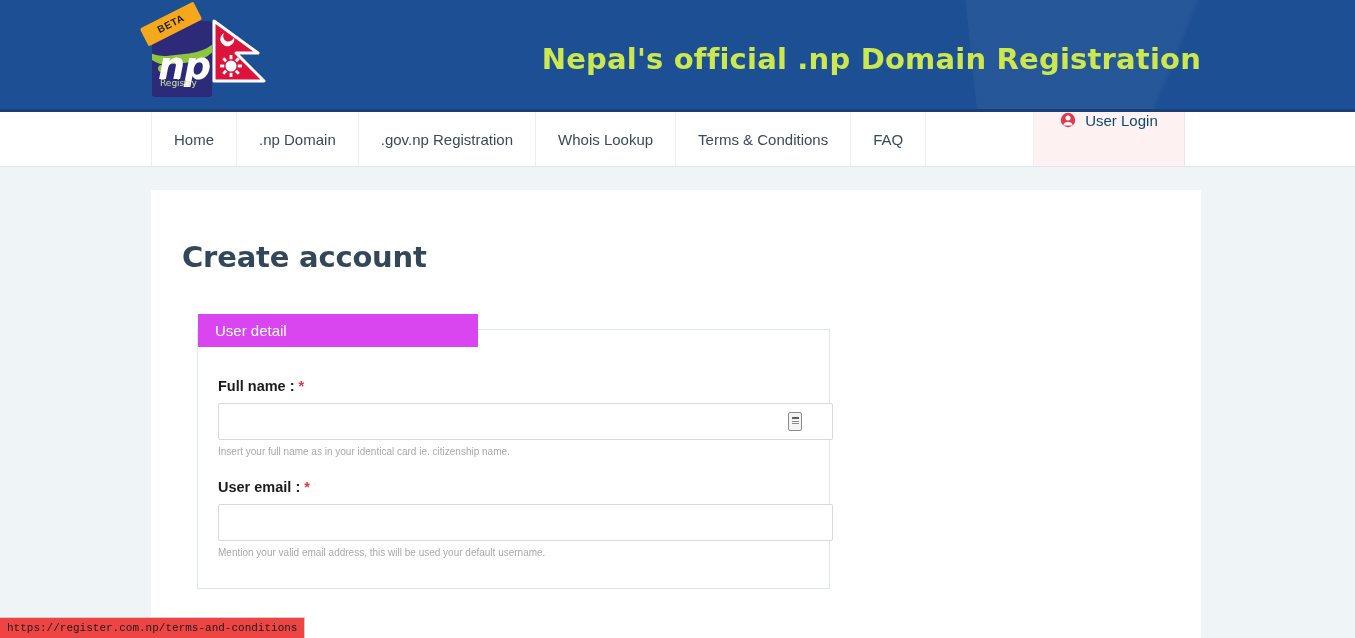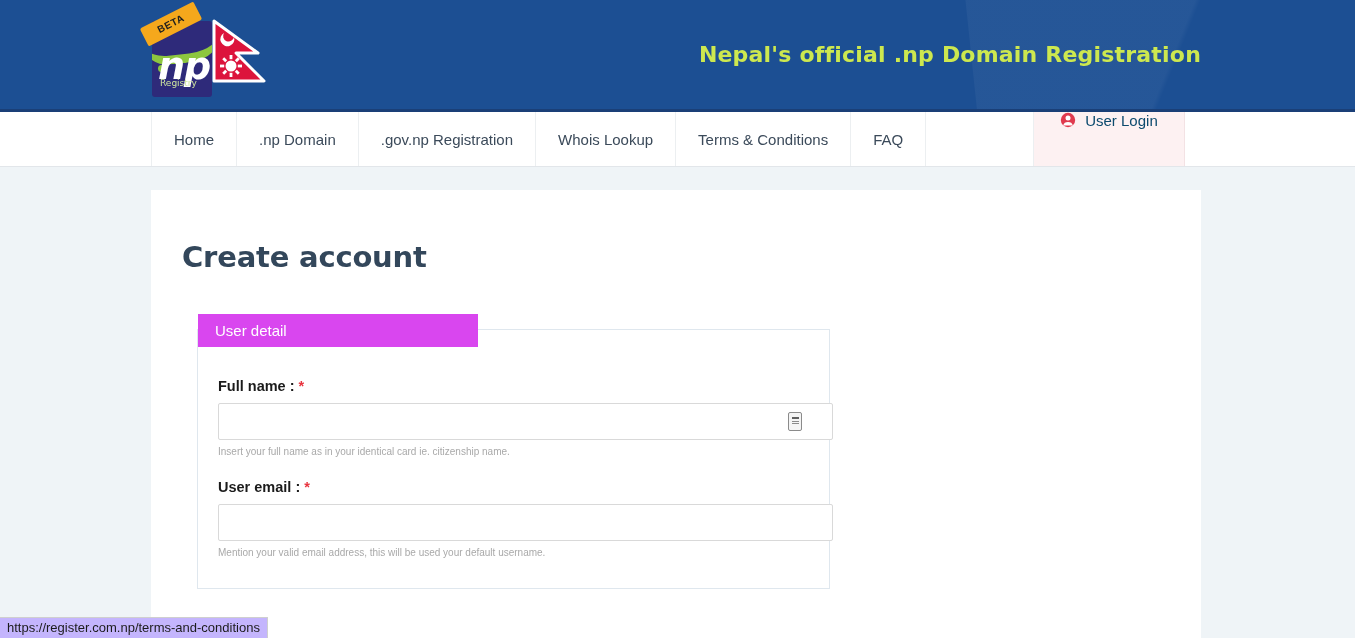--- a/index.html
+++ b/index.html
@@ -109,21 +109,21 @@
     width: 66px; height: 80px;
   }
   .logo-flag svg { display: block; }
 
   .header-title {
     position: absolute;
     right: 154px;
     top: 42px;
     color: #cde84f;
     font-family: "DejaVu Sans", sans-serif;
-    font-size: 22px;
+    font-size: 29px;
     font-weight: bold;
     letter-spacing: 0.2px;
     white-space: nowrap;
   }
 
   
   .site-nav {
     position: relative;
     width: 1355px;
     height: 55px;
@@ -254,29 +254,30 @@
     color: #a9a9a9;
   }
 
   
   .status-bar {
     position: absolute;
     left: 0; bottom: 0;
     height: 21px;
     max-width: 700px;
     padding: 0 7px;
-    background: #c4b5fd;
+    background: #ef4444;
     border: 1px solid #cfcfcf;
     border-left: none;
     border-bottom: none;
     color: #1c1c1c;
-    font-size: 13px;
+    font-size: 11px;
     line-height: 20px;
     white-space: nowrap;
     z-index: 50;
+    font-family: Liberation Mono, monospace;
   }
 </style>
 </head>
 <body>
 
 <div id="viewport">
 
   <div class="site-header">
 
     <div class="brand-logo">

